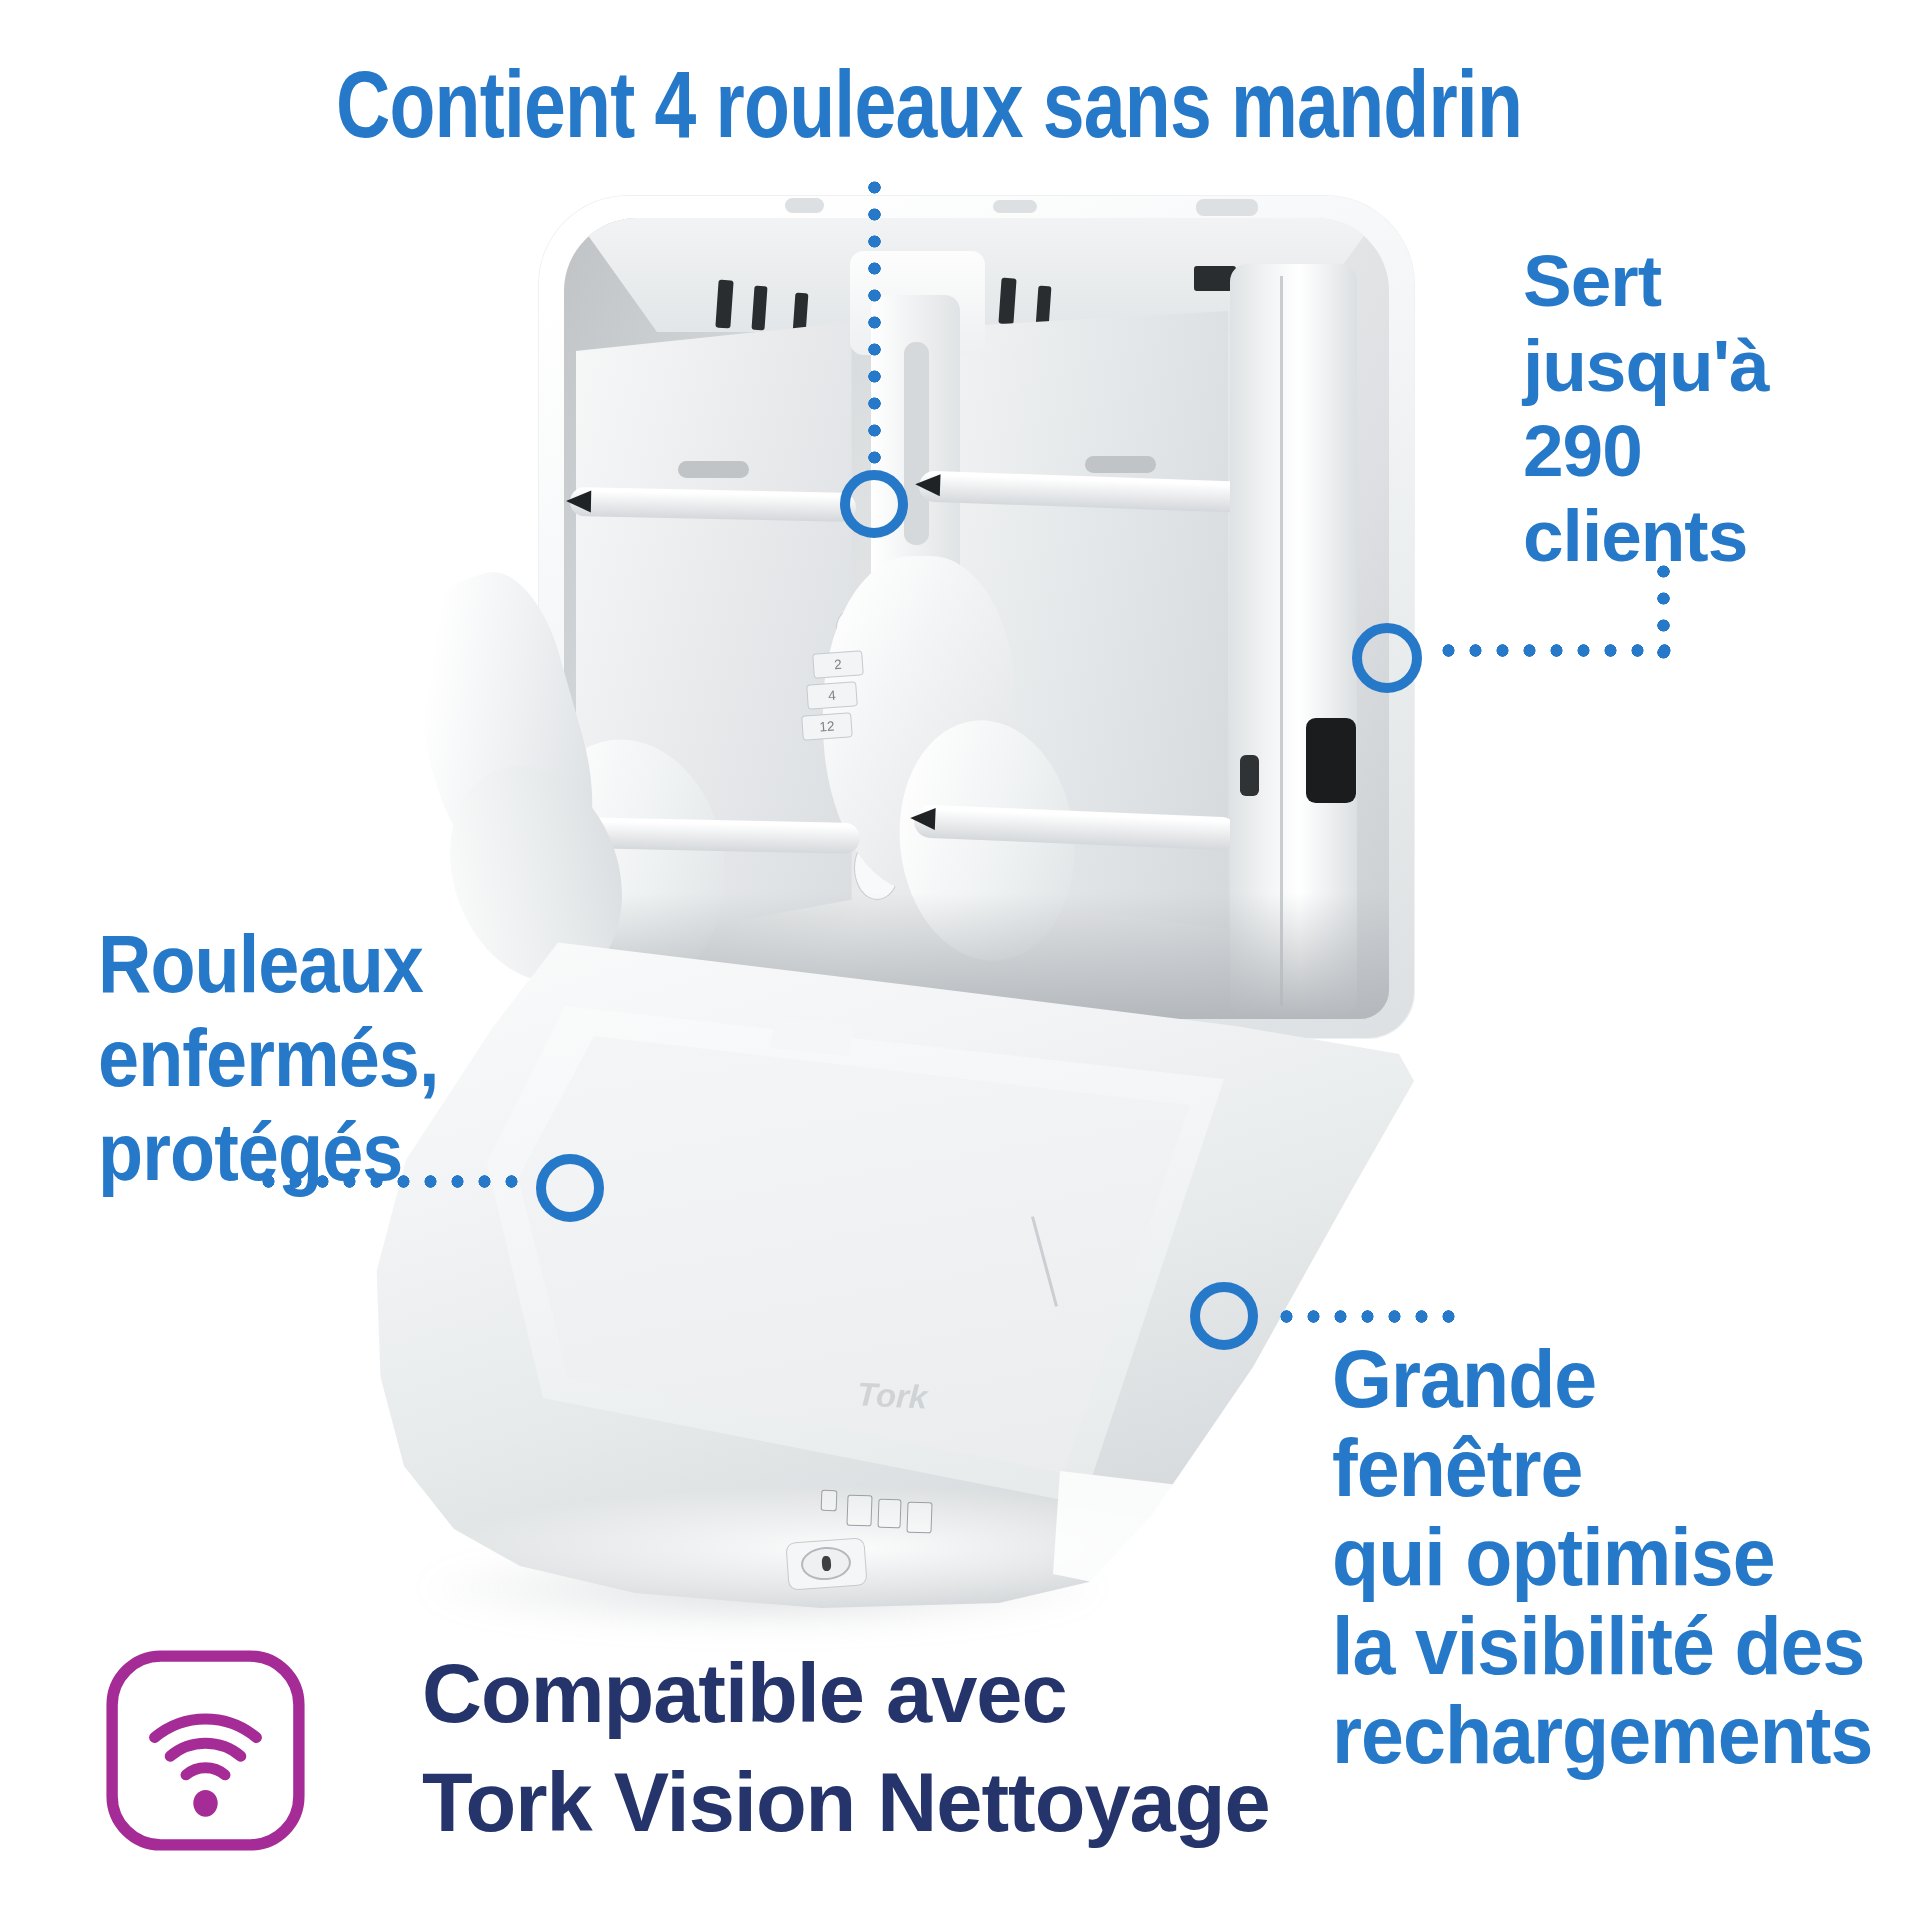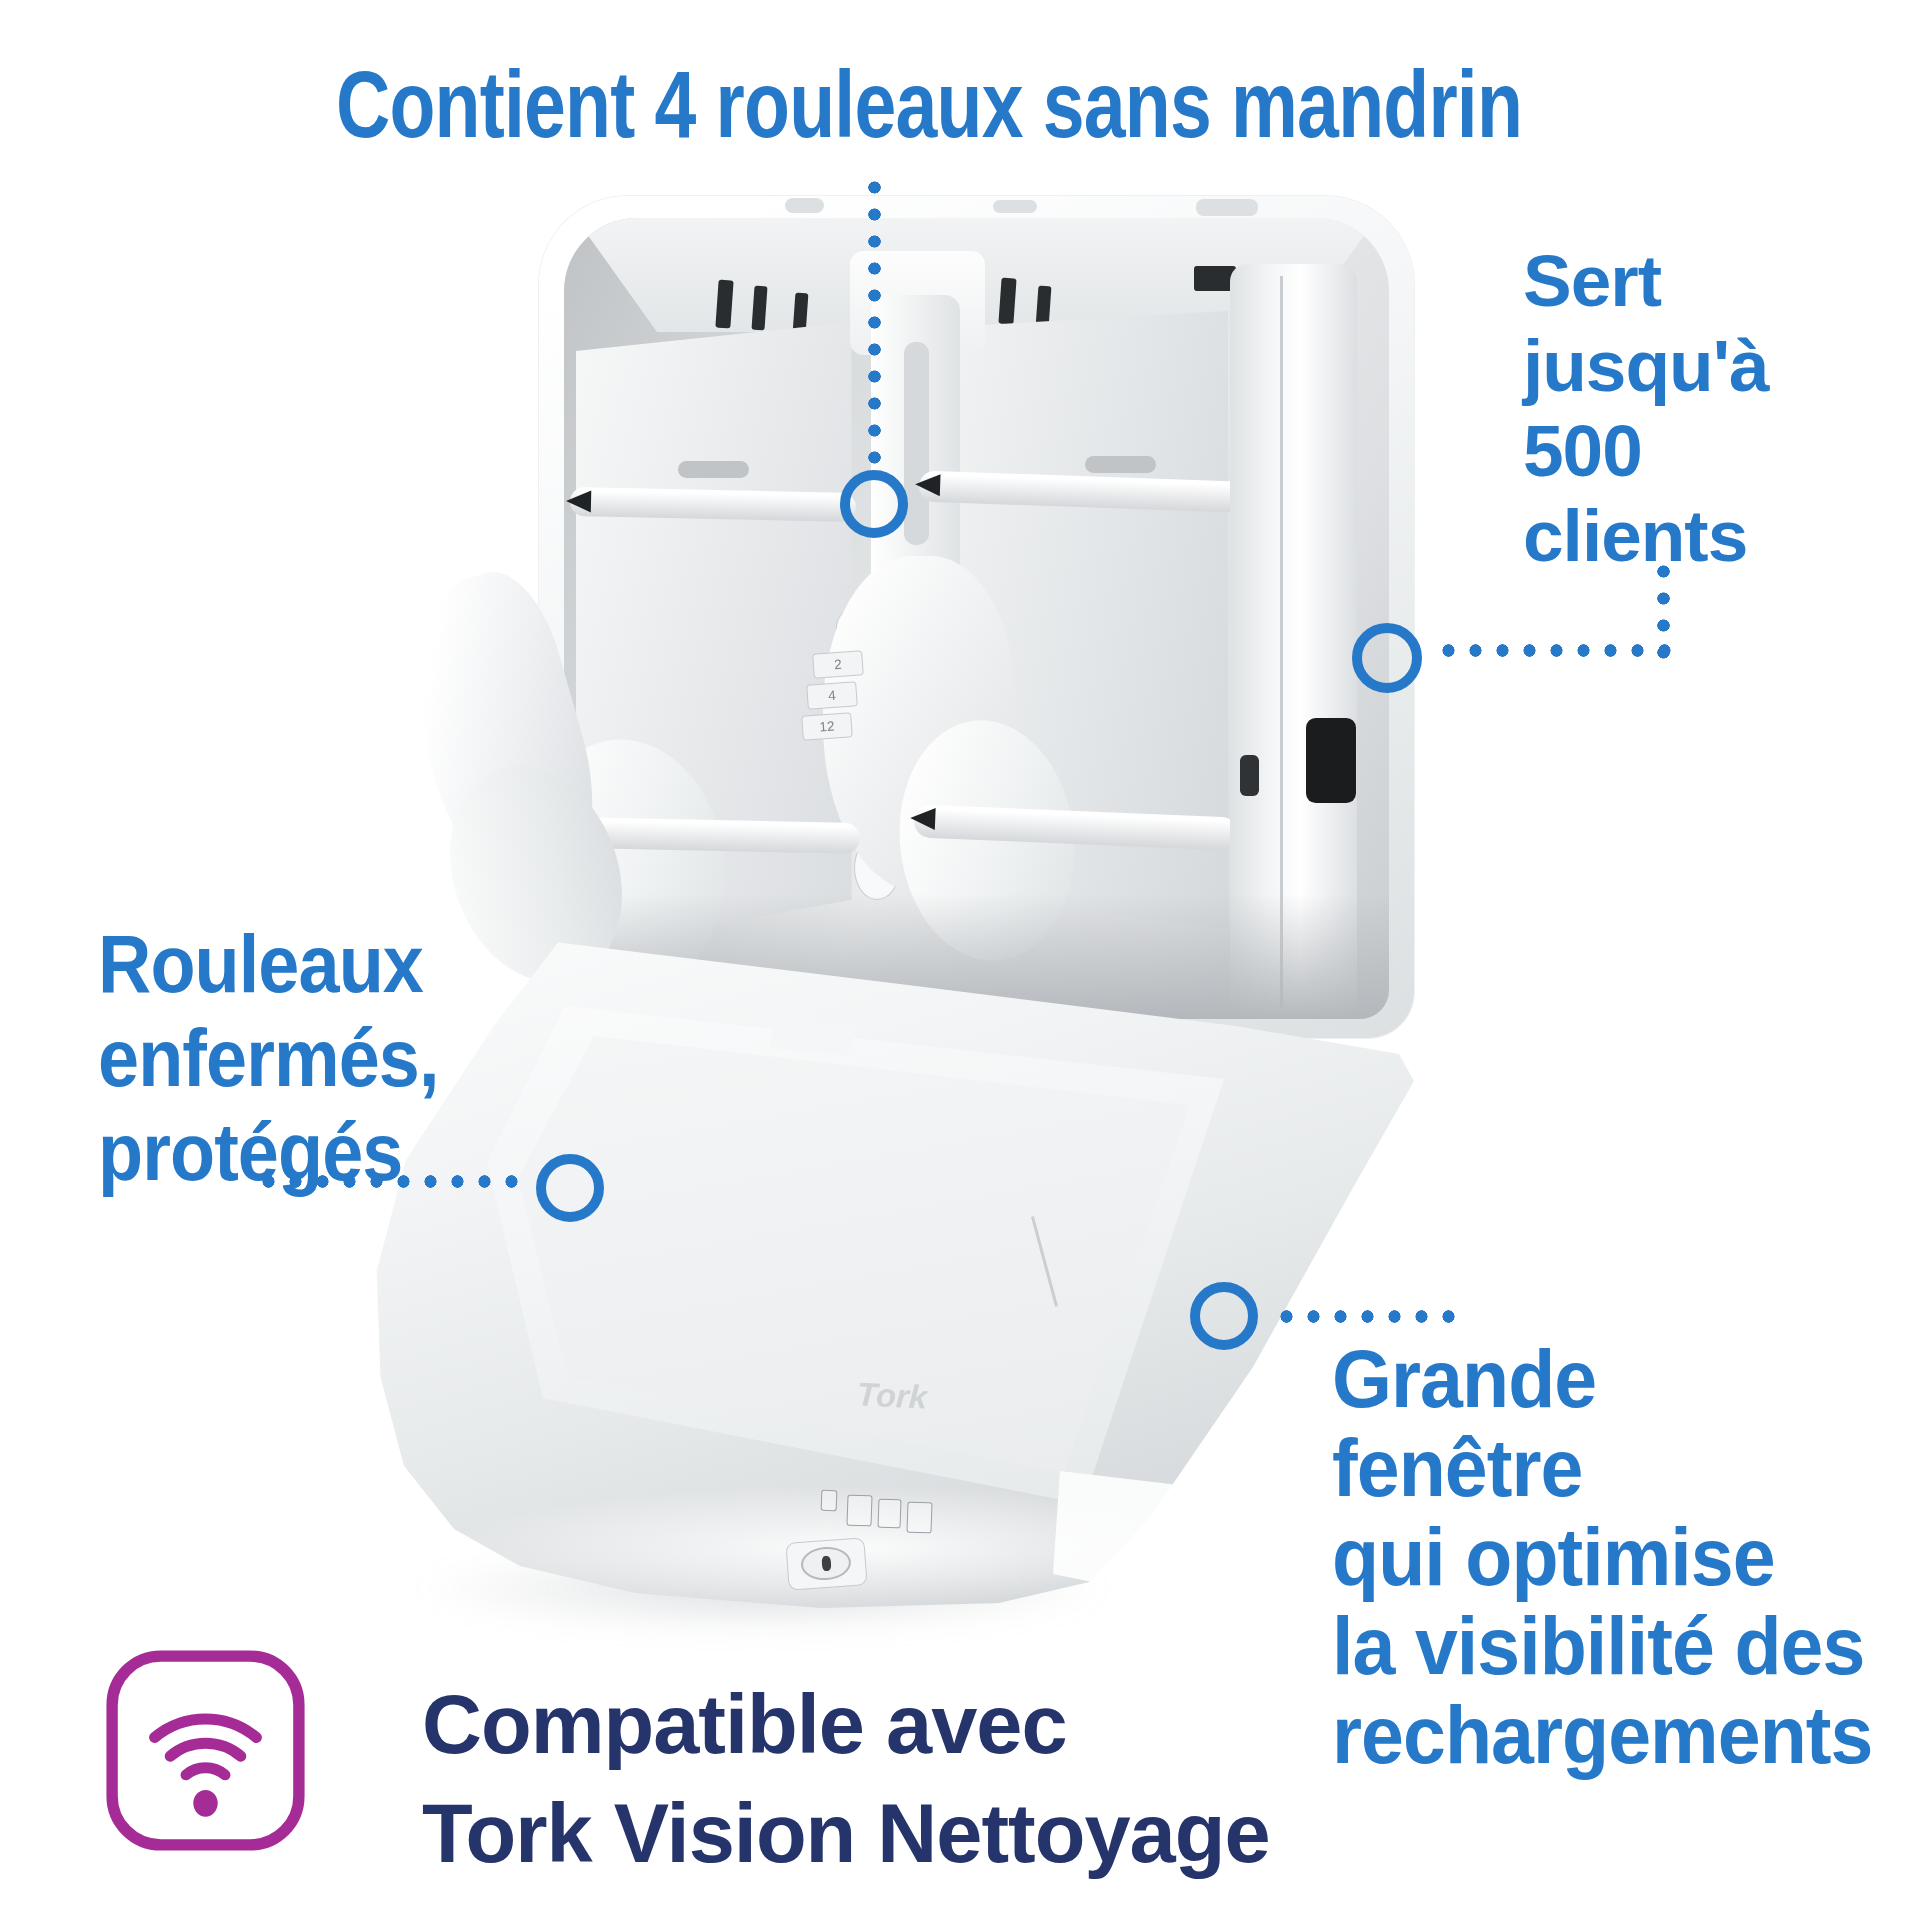--- a/index.html
+++ b/index.html
@@ -28,21 +28,21 @@
     background-image:radial-gradient(circle closest-side,var(--accent-blue) 92%,rgba(0,0,0,0) 100%);}
   .dots-h{position:absolute;height:12.6px;background-repeat:repeat-x;
     background-size:27px 12.6px;
     background-image:radial-gradient(circle closest-side,var(--accent-blue) 92%,rgba(0,0,0,0) 100%);}
   
   .ring{position:absolute;width:68px;height:68px;border:10.6px solid var(--accent-blue);
     border-radius:50%;box-sizing:border-box;background:transparent;z-index:10;}
   
   .wifi-badge{left:104px;top:1647px;width:203px;height:205px;z-index:10;}
   .footer-text{left:422px;top:1639px;font-size:83px;line-height:109px;font-weight:bold;
-    color:var(--navy);white-space:pre-line;letter-spacing:-1px;margin-top:31px;}
+    color:var(--navy);white-space:pre-line;letter-spacing:-1px;}
   
   #product{position:absolute;inset:0;}
   .shell{left:539px;top:196px;width:875px;height:842px;z-index:2;
     border-radius:89px 89px 46px 58px;
     background:linear-gradient(155deg,#ffffff 8%,#f4f6f7 40%,#e8ebec 72%,#dde0e2 100%);
     box-shadow:0 0 0 1px rgba(190,196,200,.25);}
   .rim-notch{position:absolute;background:#dde0e2;border-radius:7.7px;}
   .cavity{position:absolute;left:25px;top:22px;width:825px;height:801px;overflow:hidden;
     border-radius:73px 73px 29px 39px;
     background:linear-gradient(115deg,#bfc3c6 0%,#d6d9db 25%,#e9ebec 52%,#dddfe2 78%,#c9cdd0 100%);}
@@ -213,21 +213,21 @@
     </div>
   </div>
 </div>
 
 <div class="note note-top" style="z-index:10;">Contient 4 rouleaux sans mandrin</div>
 <div class="dots-v" style="left:868px;top:174px;height:290px;z-index:10;"></div>
 <div class="ring" style="left:840px;top:470px;"></div>
 
 <div class="note note-right" style="z-index:10;">Sert
 jusqu'à
-500
+290
 clients</div>
 <div class="dots-v" style="left:1657px;top:558px;height:104px;z-index:10;"></div>
 <div class="dots-h" style="left:1435px;top:644px;width:243px;z-index:10;"></div>
 <div class="ring" style="left:1352px;top:623px;width:70px;height:70px;"></div>
 
 <div class="note note-left" style="z-index:10;">Rouleaux
 enfermés,
 protégés</div>
 <div class="dots-h" style="left:255px;top:1175px;width:270px;z-index:10;"></div>
 <div class="ring" style="left:536px;top:1154px;"></div>

